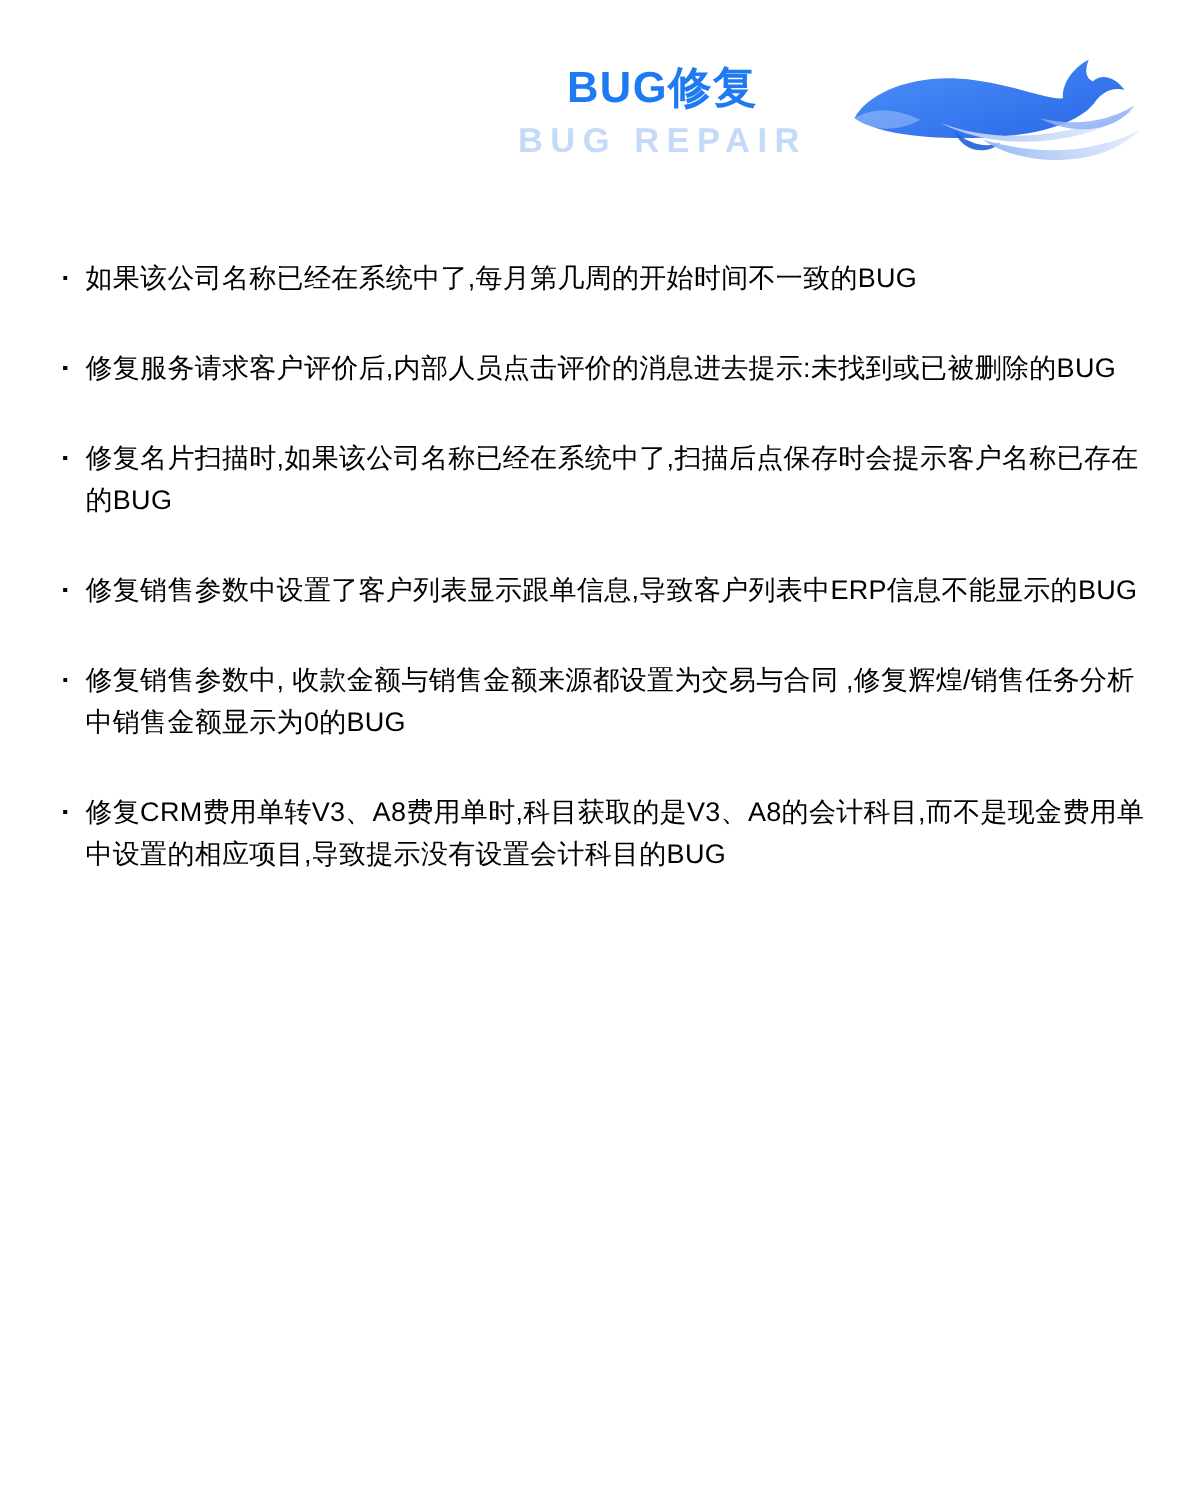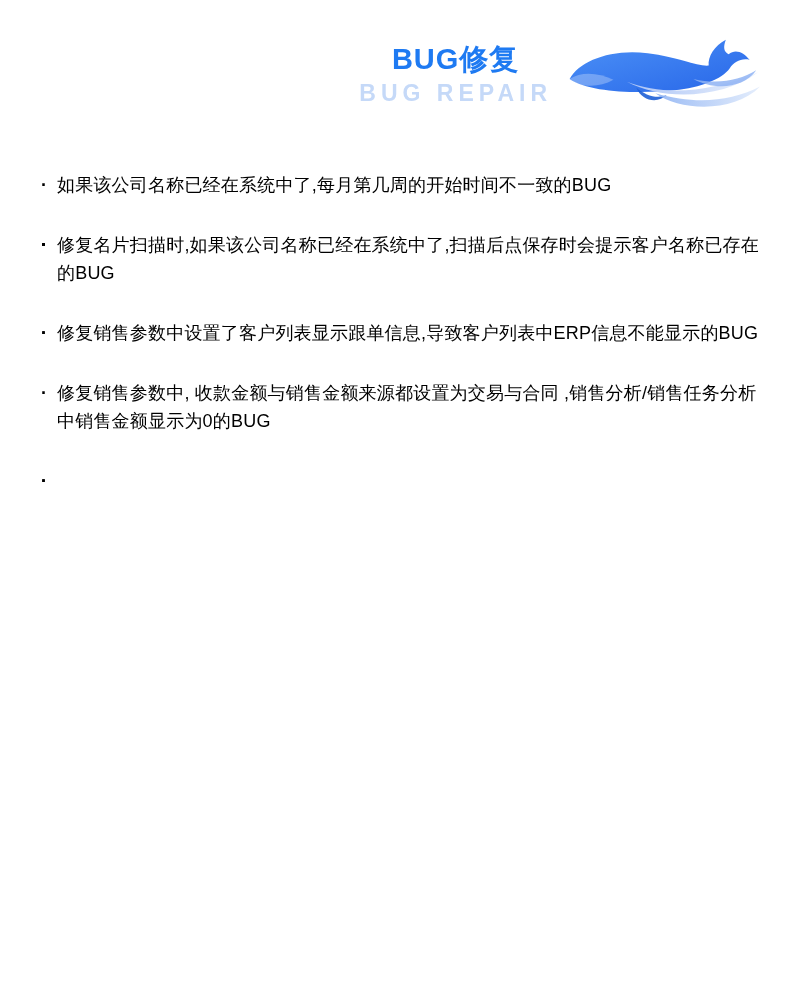--- a/index.html
+++ b/index.html
@@ -12,21 +12,21 @@
   }
   .page {
     position: relative;
     width: 800px;
     height: 995px;
     background: #ffffff;
   }
   .header {
     display: flex;
     align-items: center;
-    gap: 10px;
+    gap: 24px;
     width: fit-content;
     margin: 34px 38px 0 auto;
   }
   .header-text {
     text-align: center;
     padding-bottom: 4px;
   }
   .title {
     font-size: 29px;
     font-weight: 700;
@@ -126,20 +126,21 @@
     <li class="bug-item">
       <span class="bullet">·</span>
     </li>
 
     <li class="bug-item">
       <span class="bullet">·</span>
     </li>
 
     <li class="bug-item">
       <span class="bullet">·</span>
+      <span class="item-text">修复服务请求客户评价后,内部人员点击评价的消息进去提示:未找到或已被删除的BUG</span>
     </li>
 
     <li class="bug-item">
       <span class="bullet">·</span>
     </li>
 
     <li class="bug-item">
       <span class="bullet">·</span>
       <span class="item-text">修复名片扫描时,如果该公司名称已经在系统中了,扫描后点保存时会提示客户名称已存在的BUG</span>
     </li>
@@ -148,25 +149,26 @@
       <span class="bullet">·</span>
     </li>
 
     <li class="bug-item">
       <span class="bullet">·</span>
       <span class="item-text">修复销售参数中设置了客户列表显示跟单信息,导致客户列表中ERP信息不能显示的BUG</span>
     </li>
 
     <li class="bug-item">
       <span class="bullet">·</span>
-      <span class="item-text">修复销售参数中, 收款金额与销售金额来源都设置为交易与合同 ,销售分析/销售任务分析中销售金额显示为0的BUG</span>
+      <span class="item-text">修复销售参数中, 收款金额与销售金额来源都设置为交易与合同 ,修复辉煌/销售任务分析中销售金额显示为0的BUG</span>
     </li>
 
     <li class="bug-item">
       <span class="bullet">·</span>
     </li>
 
     <li class="bug-item">
       <span class="bullet">·</span>
+      <span class="item-text">修复CRM费用单转V3、A8费用单时,科目获取的是V3、A8的会计科目,而不是现金费用单中设置的相应项目,导致提示没有设置会计科目的BUG</span>
     </li>
   </ul>
 
 </div>
 
 </body></html>

